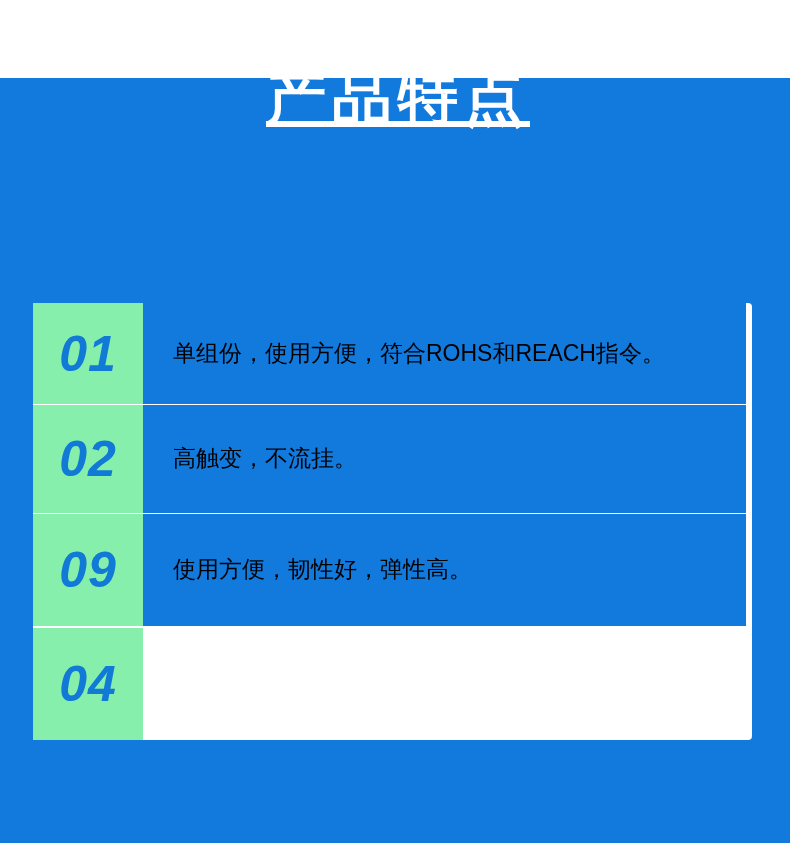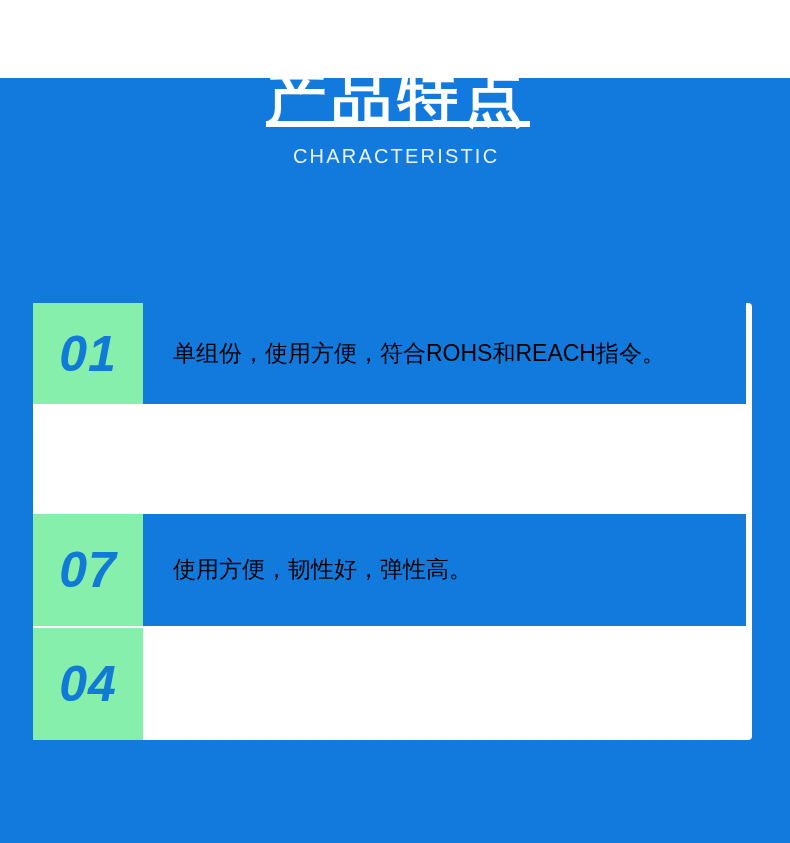--- a/index.html
+++ b/index.html
@@ -131,35 +131,39 @@
 </head>
 <body>
 
 <div class="page">
 
   <div class="top-band"></div>
   <div class="blue-area"></div>
 
   <div class="heading-block">
     <div class="page-title">产品特点</div>
-    <div class="page-subtitle">CHARACTERISTIC</div>
   </div>
 
   <div class="feature-card">
     <div class="feature-rows">
 
       <div class="feature-row row-1">
         <div class="row-number">01</div>
         <div class="row-gap"></div>
         <div class="row-text">单组份，使用方便，符合ROHS和REACH指令。</div>
       </div>
 
+      <div class="feature-row row-2">
+        <div class="row-number">02</div>
+        <div class="row-gap"></div>
+        <div class="row-text">高触变，不流挂。</div>
+      </div>
 
       <div class="feature-row row-3">
-        <div class="row-number">07</div>
+        <div class="row-number">09</div>
         <div class="row-gap"></div>
         <div class="row-text">使用方便，韧性好，弹性高。</div>
       </div>
 
       <div class="feature-row row-4">
         <div class="row-number">04</div>
         <div class="row-gap"></div>
       </div>
 
     </div>

